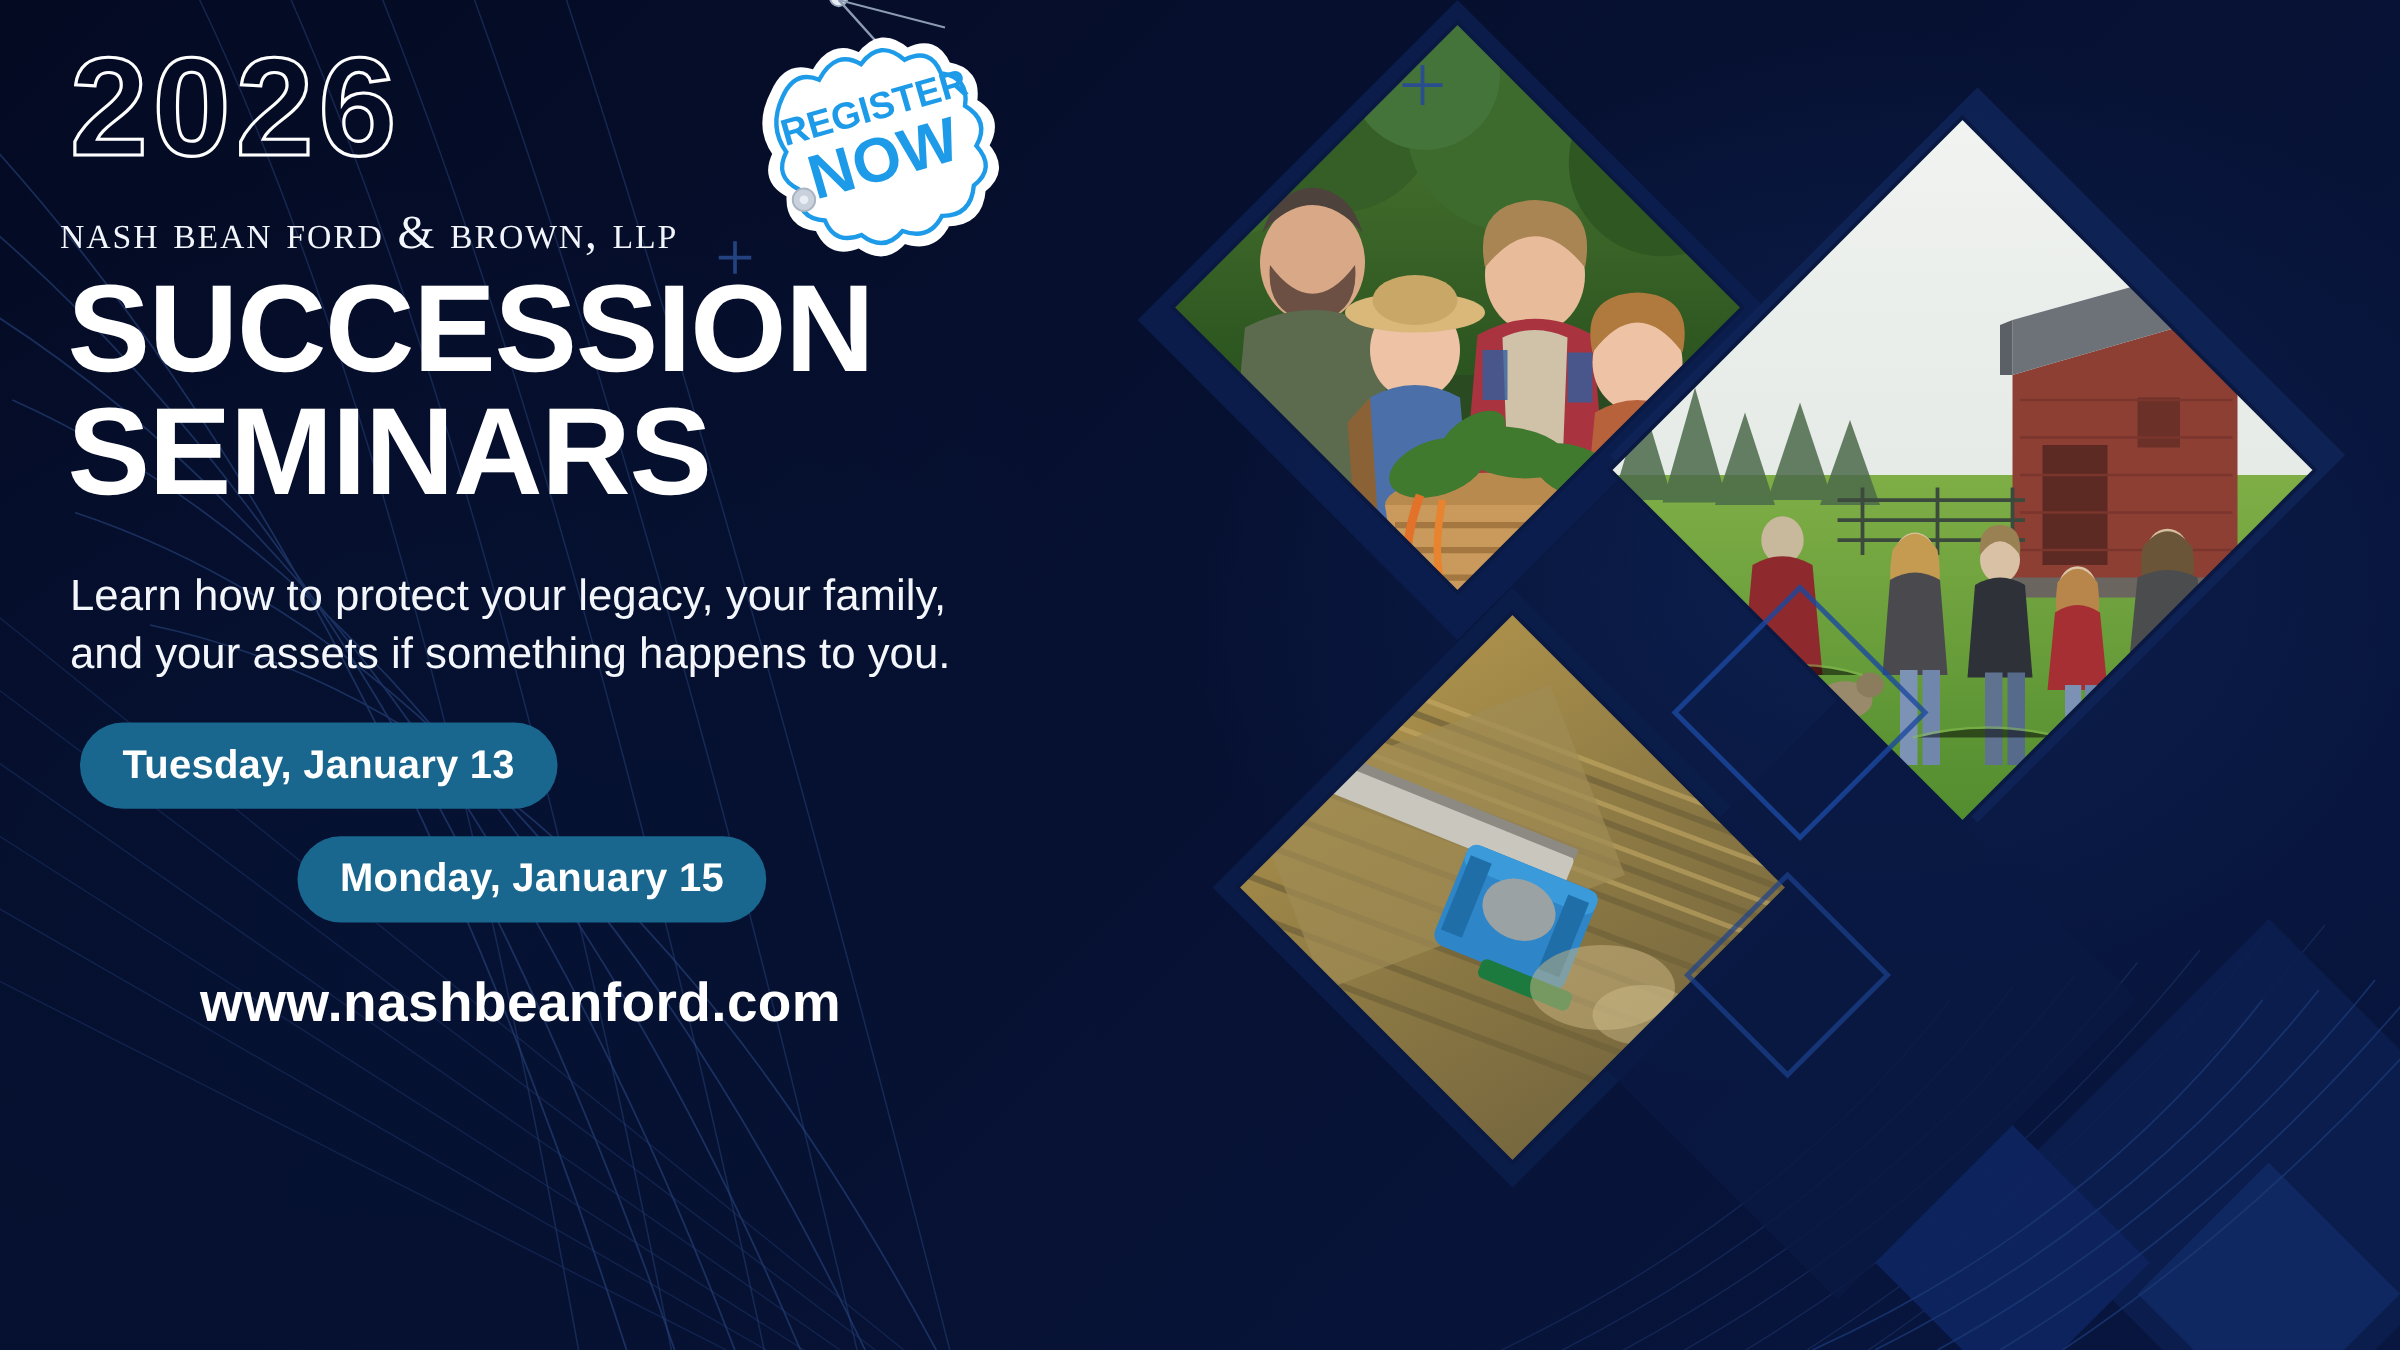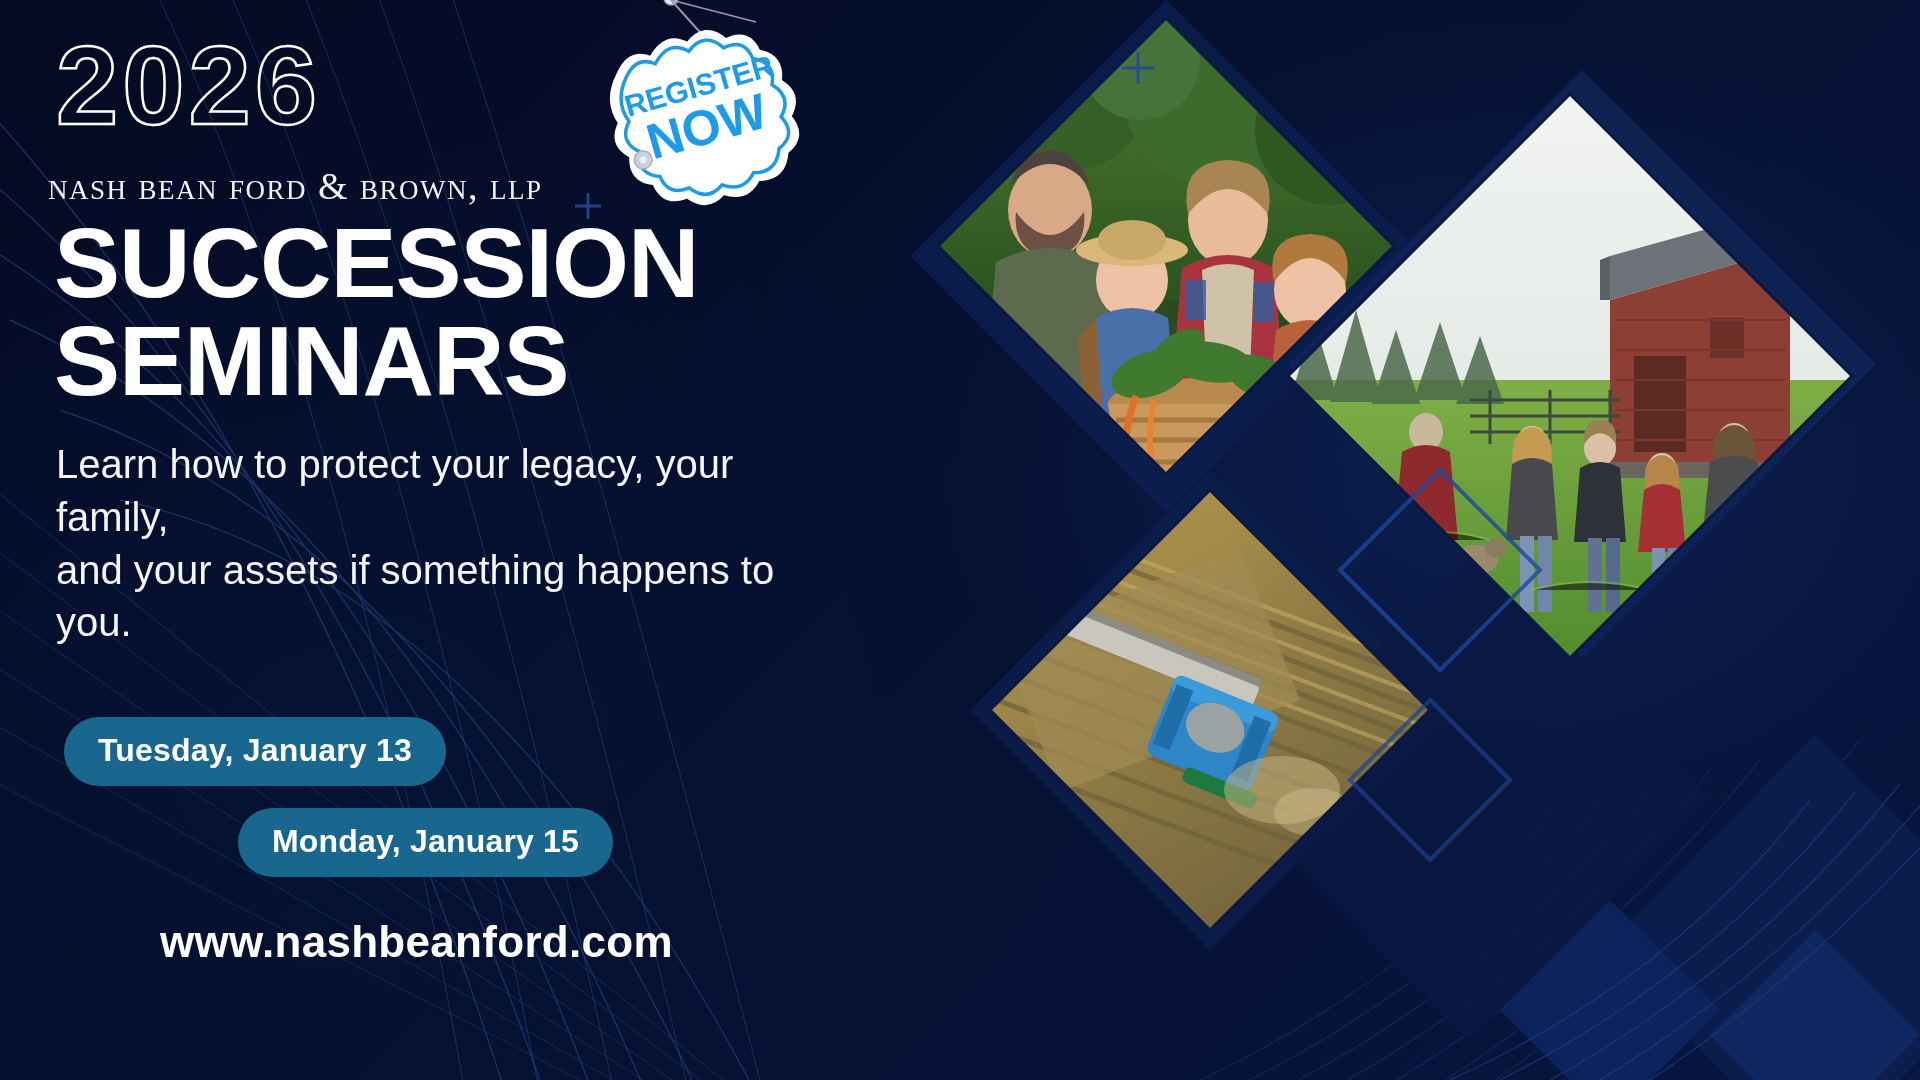--- a/index.html
+++ b/index.html
@@ -67,38 +67,38 @@
     font-size:99px;
     font-weight:700;
     line-height:0.99;
     color:#ffffff;
     letter-spacing:-1px;
   }
   .headline .hl-2 { font-size:99px; }
   .headline .hl-3 { font-size:99px; }
 
   .subtitle {
-    margin-top:28px;
+    margin-top:44px;
     margin-left:8px;
-    font-size:40px;
+    font-size:35px;
     line-height:1.32;
     color:#f3f6fb;
     font-weight:400;
     max-width:780px;
   }
   .subtitle span { display:block; }
 
   
   .pill-row {
     display:flex;
     align-items:center;
     margin-left:16px;
     gap:14px;
   }
-  .pill-row.row-1 { margin-top:68px; }
+  .pill-row.row-1 { margin-top:32px; }
   .pill-row.row-2 { margin-top:22px; margin-left:190px; }
 
   .pill {
     background:#19668e;
     color:#ffffff;
     font-size:32px;
     font-weight:700;
     border-radius:40px;
     padding:15px 34px 17px;
     white-space:nowrap;

